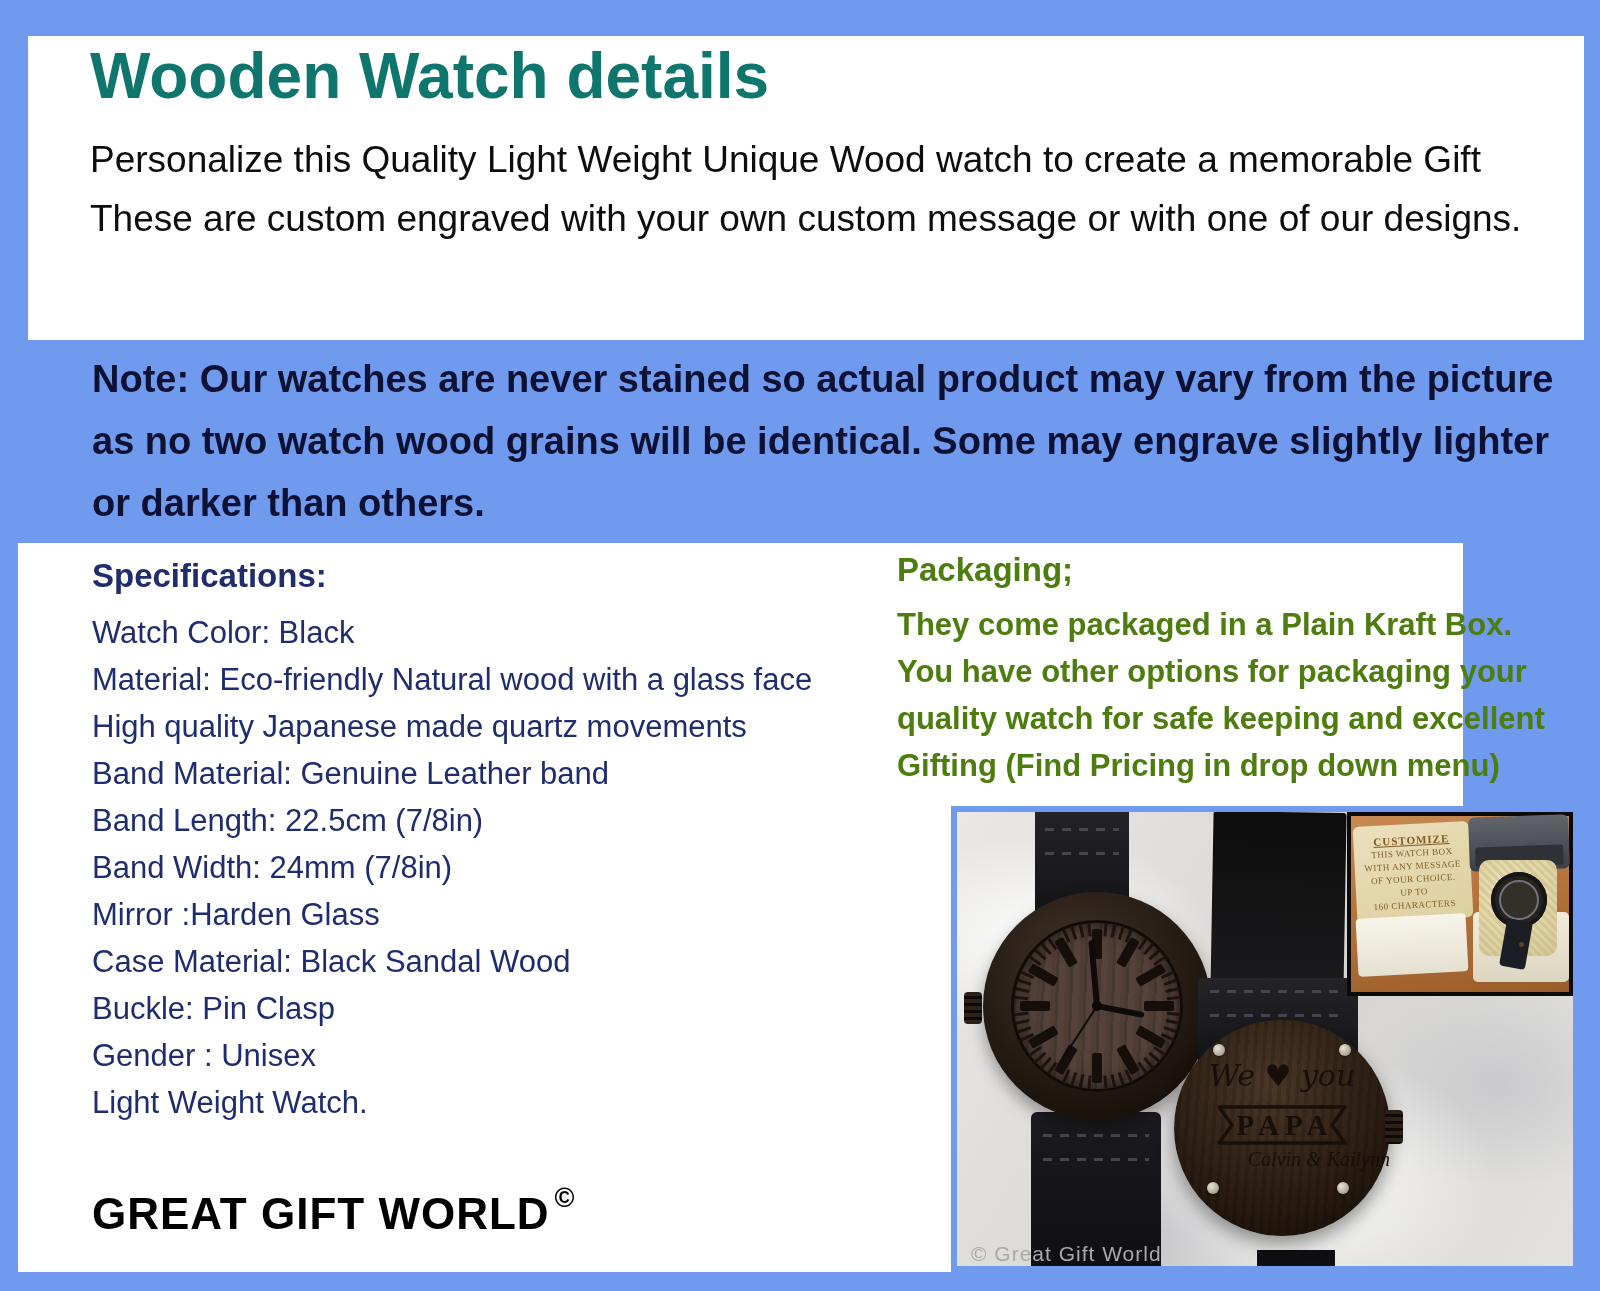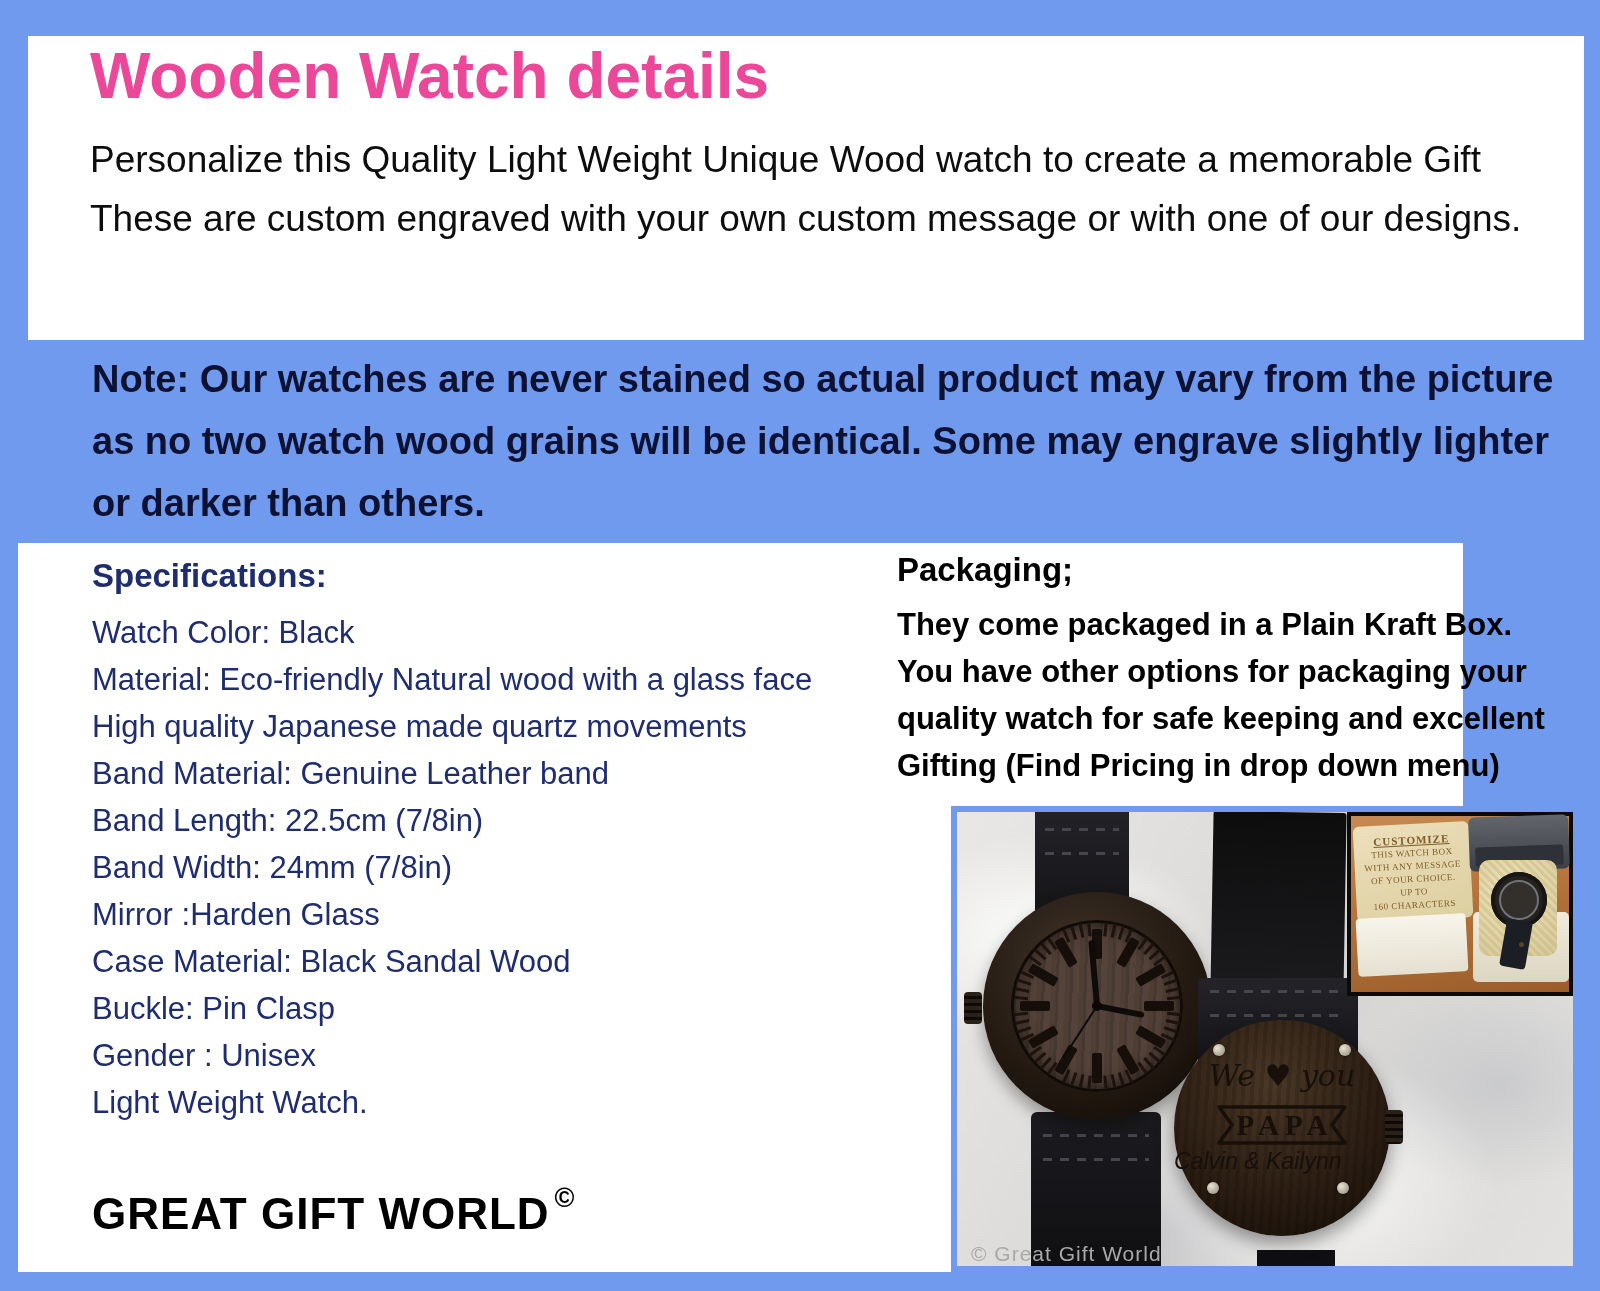--- a/index.html
+++ b/index.html
@@ -2,35 +2,35 @@
 <html><head>
 <meta charset="utf-8">
 <style>
   html,body{margin:0;padding:0;background:#444;}
   .page{position:relative;width:1600px;height:1291px;background:#6f9aee;
         font-family:"Liberation Sans",sans-serif;overflow:hidden;}
   .panel{position:absolute;background:#ffffff;}
   .panel-top{left:28px;top:36px;width:1556px;height:304px;}
   .panel-bottom{left:18px;top:543px;width:1445px;height:729px;}
 
-  .title{margin:6px 0 0 62px;font-size:64px;line-height:68px;font-weight:bold;color:#ec4899;}
+  .title{margin:6px 0 0 62px;font-size:64px;line-height:68px;font-weight:bold;color:#0f766e;}
   .intro-block{margin:20px 0 0 62px;}
   .intro-line{margin:0;font-size:37px;line-height:59px;color:#0d0d0d;}
 
   .note-band{position:absolute;left:92px;top:348px;width:1470px;}
   .note-line{margin:0;font-size:38px;line-height:62px;font-weight:bold;color:#0d1134;}
 
   .specs{position:absolute;left:74px;top:14px;color:#1f2d6f;}
   .specs h2{margin:0 0 14px 0;font-size:33px;line-height:38px;}
   .spec-item{font-size:31px;line-height:47px;}
 
   .brand{position:absolute;left:74px;top:646px;font-size:44px;font-weight:bold;color:#000;letter-spacing:1px;}
   .brand sup{font-size:27px;position:relative;top:-6px;left:5px;}
 
-  .packaging{position:absolute;left:879px;top:8px;width:690px;color:#000000;}
+  .packaging{position:absolute;left:879px;top:8px;width:690px;color:#4d7c0f;}
   .packaging h2{margin:0 0 12px 0;font-size:33px;line-height:38px;}
   .pack-line{font-size:31px;line-height:47px;font-weight:bold;}
 
   
   .photo{position:absolute;left:951px;top:806px;width:628px;height:466px;
          border:6px solid #6f9aee;box-sizing:border-box;overflow:hidden;
          background:
            radial-gradient(240px 150px at 14% 28%, rgba(255,255,255,.95), rgba(255,255,255,0) 70%),
            radial-gradient(260px 190px at 58% 82%, rgba(255,255,255,.85), rgba(255,255,255,0) 70%),
            radial-gradient(210px 150px at 88% 60%, rgba(186,188,194,.55), rgba(186,188,194,0) 70%),
@@ -68,22 +68,22 @@
            background:radial-gradient(circle at 45% 30%,#4a3826,#2a1c12 60%,#170f08 92%);
            box-shadow:0 8px 18px rgba(0,0,0,.4);}
   .rw-case::before{content:"";position:absolute;inset:0;border-radius:50%;
            background:repeating-linear-gradient(94deg,rgba(0,0,0,.14) 0 4px,rgba(255,255,255,0) 4px 9px);}
   .engrave-top{position:absolute;left:0;top:38px;width:216px;text-align:center;
                font-family:"DejaVu Serif",serif;font-style:italic;font-size:30px;color:#17100a;}
   .banner-wrap{position:absolute;left:28px;top:84px;width:160px;height:42px;}
   .banner-text{position:absolute;left:0;top:0;width:160px;height:42px;line-height:42px;text-align:center;
                font-family:"Liberation Serif",serif;font-weight:bold;font-size:29px;letter-spacing:6px;
                color:#17100a;text-indent:6px;}
-  .engrave-names{position:absolute;left:0;top:128px;width:216px;text-align:left;
-               font-family:Liberation Sans, sans-serif;font-style:italic;font-size:23px;color:#17100a;}
+  .engrave-names{position:absolute;left:0;top:128px;width:216px;text-align:right;
+               font-family:Liberation Serif, serif;font-style:italic;font-size:20px;color:#17100a;}
   .screw{position:absolute;width:12px;height:12px;border-radius:50%;
          background:radial-gradient(circle at 35% 35%,#eae4d4,#8d8578);box-shadow:0 0 3px rgba(0,0,0,.6);}
   .rw-crown{position:absolute;left:428px;top:298px;width:18px;height:34px;}
   .rw-strap-bottom{position:absolute;left:300px;top:438px;width:78px;height:18px;background:#0f0f11;}
 
   .inset{position:absolute;left:390px;top:0;width:226px;height:184px;
          border:4px solid #0b0b0b;box-sizing:border-box;
          background:linear-gradient(170deg,#c78a52 0%,#b5753c 45%,#9a5c2a 100%);}
   .boxc-top{position:absolute;left:4px;top:8px;width:116px;height:96px;border-radius:6px;
             background:linear-gradient(160deg,#ecdfbc,#dccf9f);transform:rotate(-3deg);

